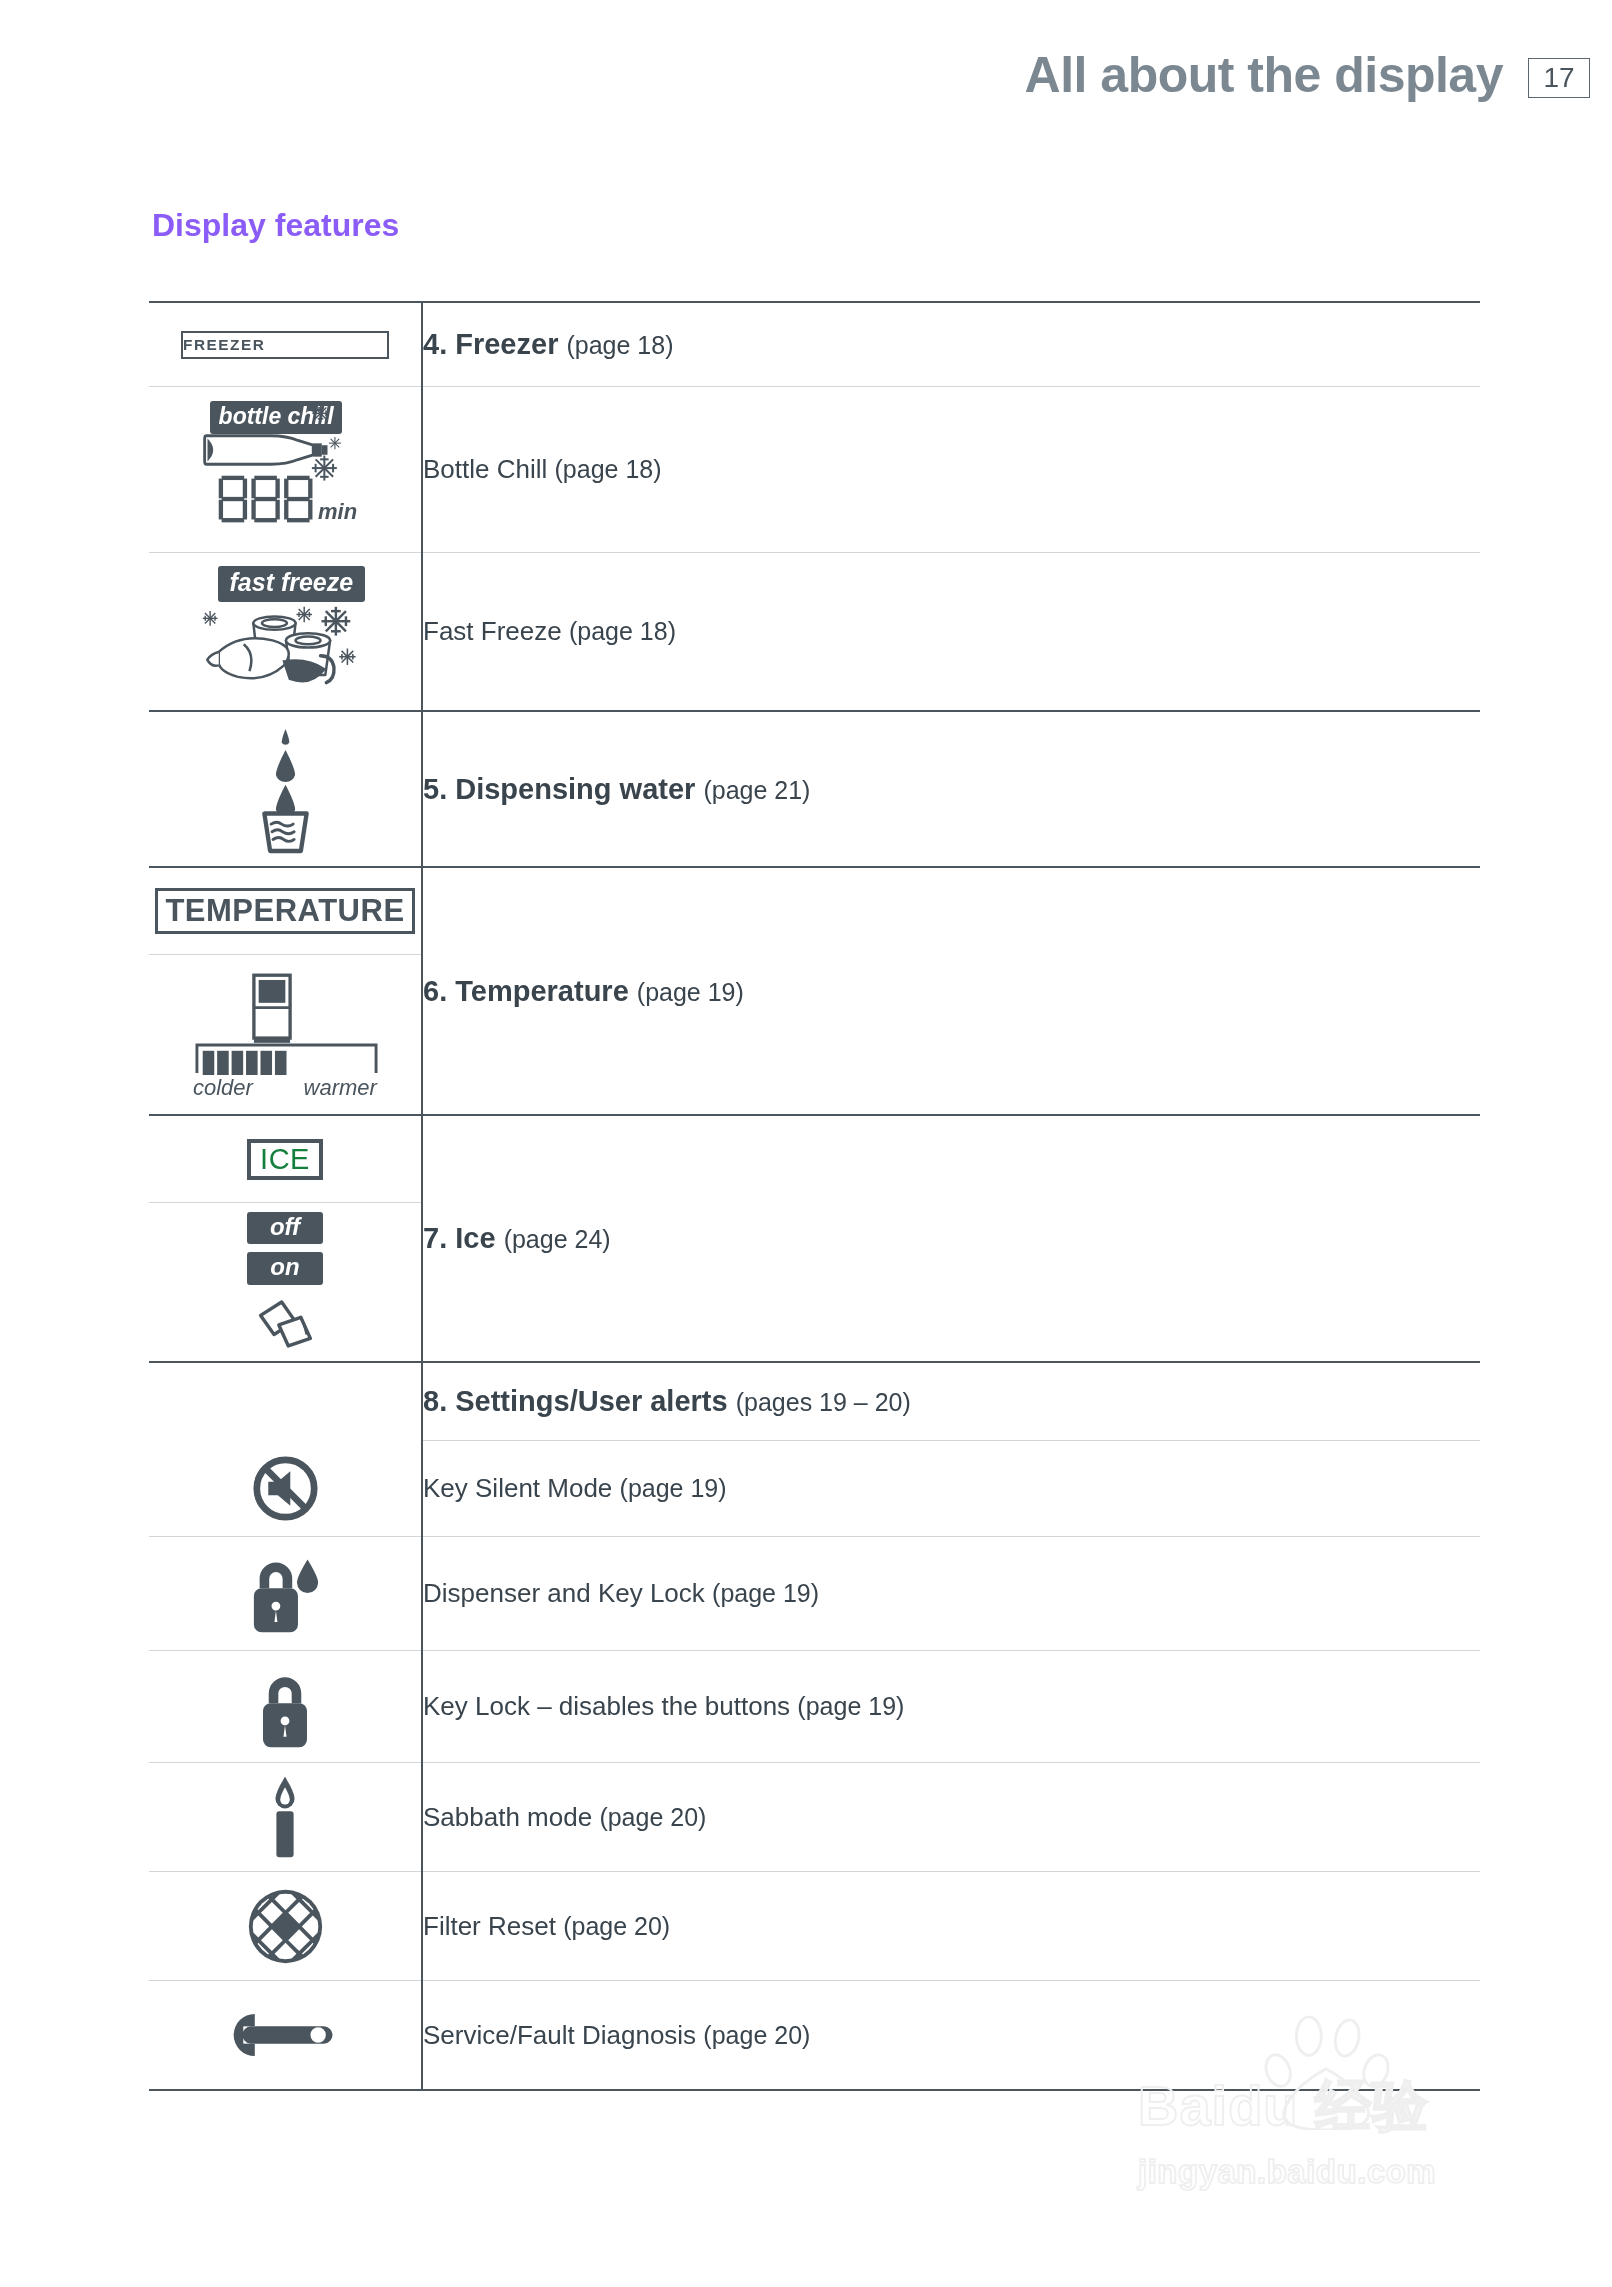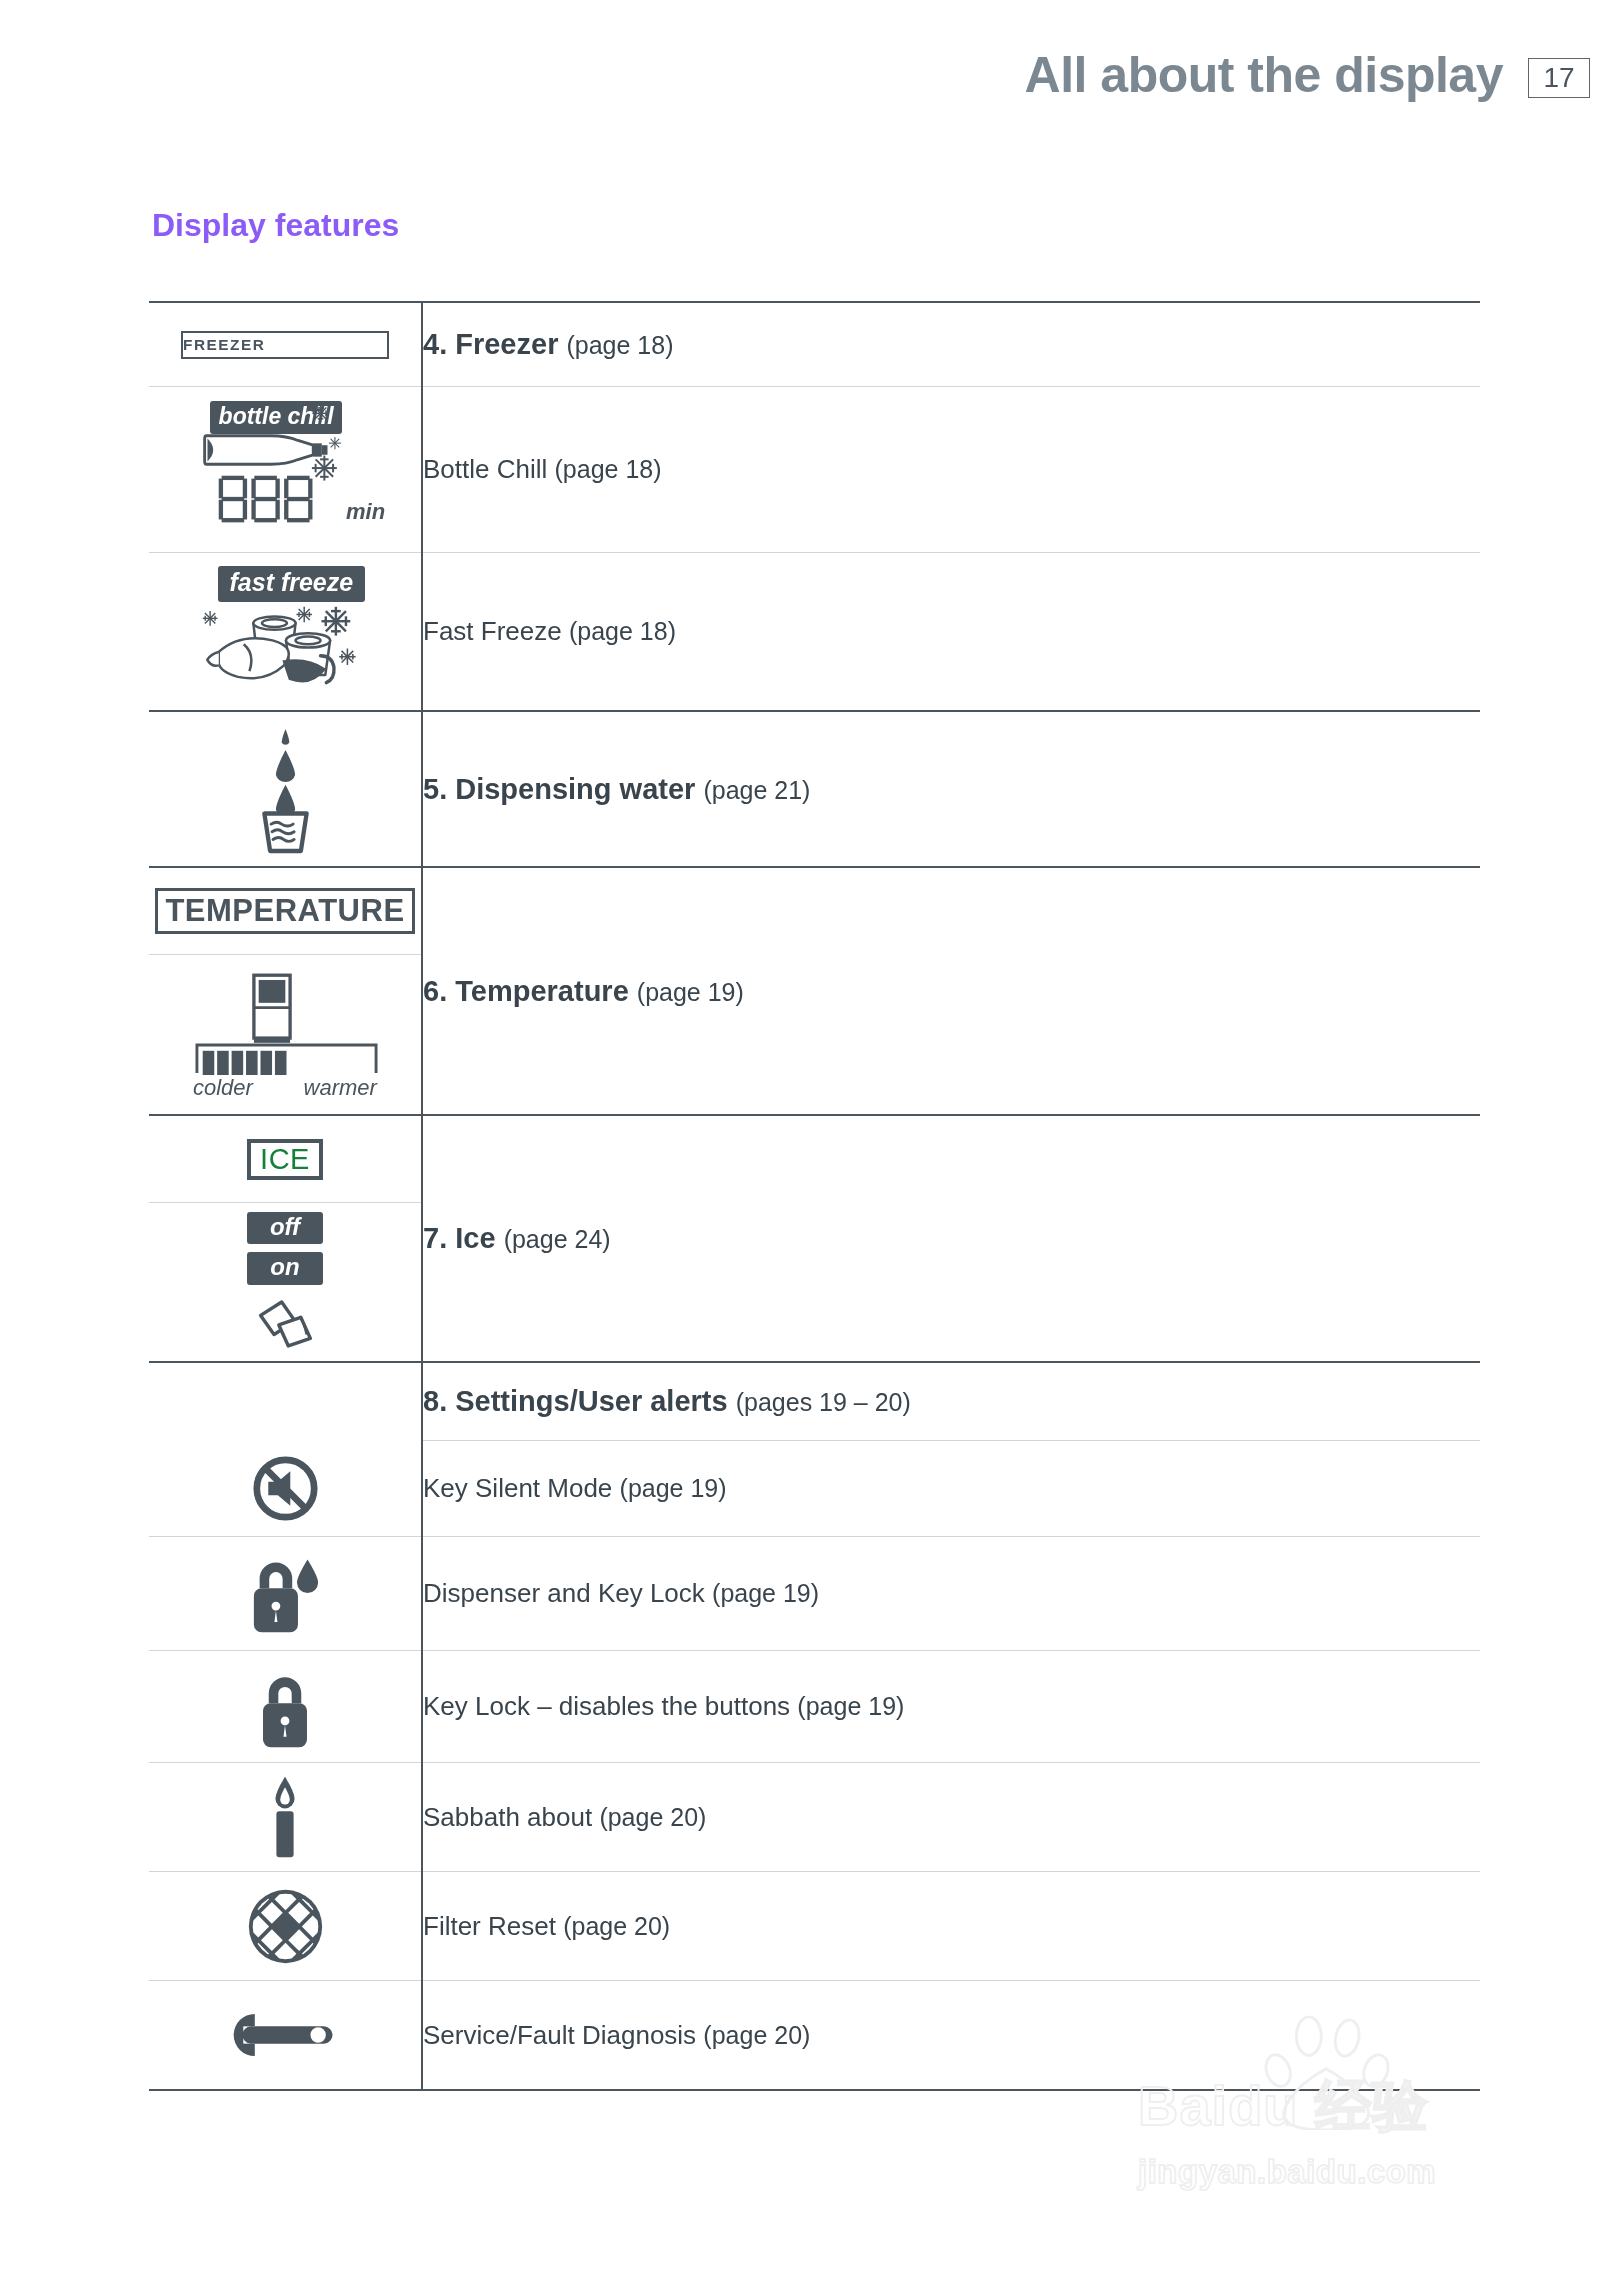--- a/index.html
+++ b/index.html
@@ -170,21 +170,20 @@
     font-size: 29px;
     font-weight: normal;
     letter-spacing: 0.5px;
     color: #15803d;
   }
   .min-label {
     font-style: italic;
     font-size: 22px;
     font-weight: bold;
     color: #4a555e;
-    margin-left: 28px;
   }
   .slider-caption {
     font-style: italic;
     font-size: 22px;
     color: #4a555e;
   }
 
   .stack { display:flex; flex-direction:column; align-items:center; }
 
   
@@ -602,21 +601,21 @@
         <div class="icon-cell">
           <svg width="50" height="88" viewBox="0 0 52 92">
             <path d="M26 4 Q16 20 16 27 A10 10 0 0 0 36 27 Q36 20 26 4 Z" fill="#4a555e"></path>
             <path d="M26 15 Q21 24 21 28 A5 5 0 0 0 31 28 Q31 24 26 15 Z" fill="#ffffff"></path>
             <rect x="17" y="40" width="18" height="48" rx="3" fill="#4a555e"></rect>
           </svg>
         </div>
       </td>
       <td class="col-text vline">
         <div class="row-text">
-          <span>Sabbath about</span>
+          <span>Sabbath mode</span>
           <span class="pg">(page 20)</span>
         </div>
       </td>
     </tr>
 
     <tr class="sep-minor">
       <td class="col-icon" style="height:108px;">
         <div class="icon-cell">
           <svg width="81" height="81" viewBox="0 0 84 84">
             <defs>

